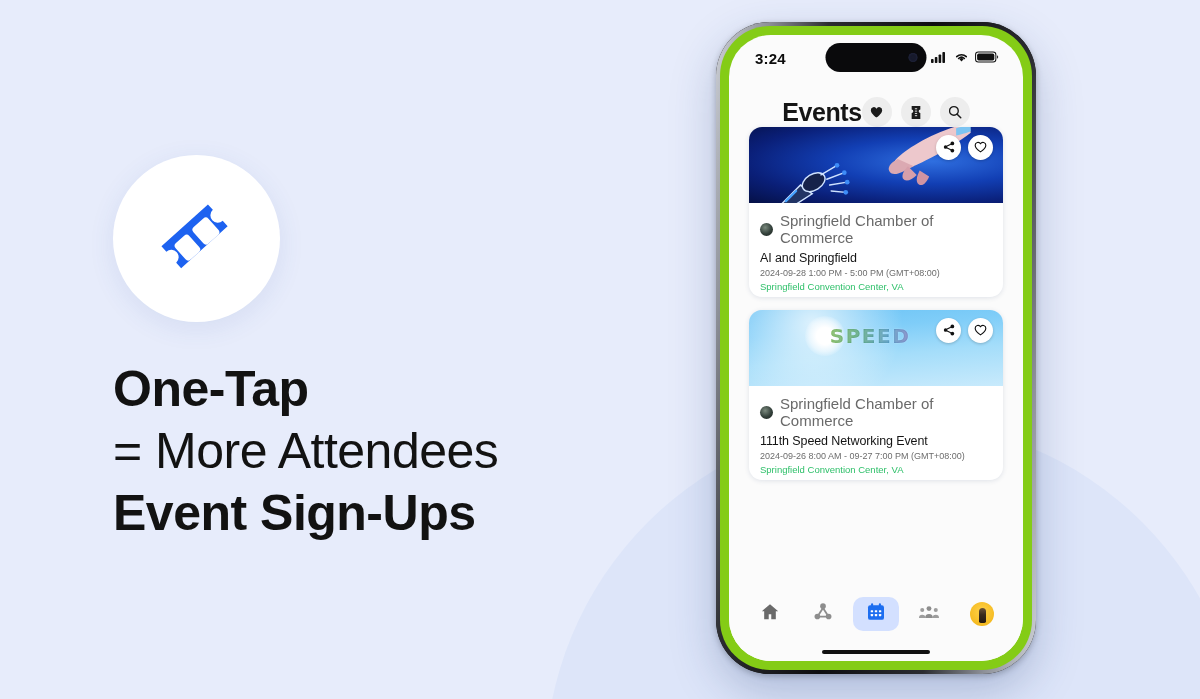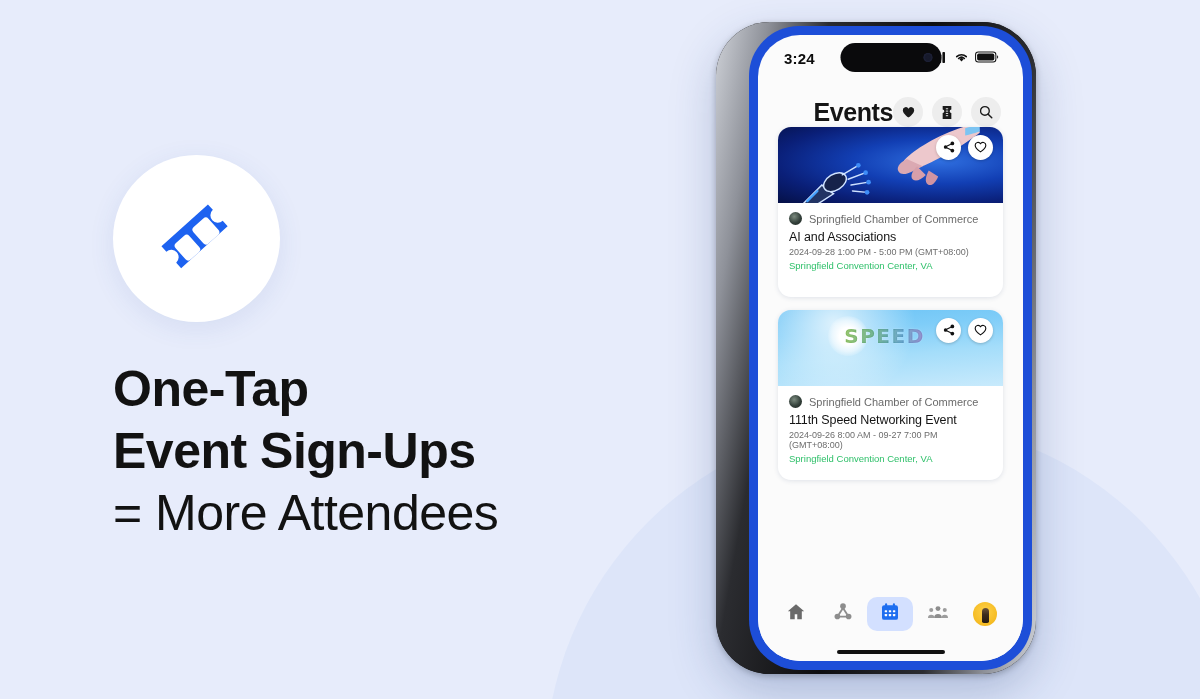--- a/index.html
+++ b/index.html
@@ -65,23 +65,22 @@
   }
   .phone-band {
     position:absolute; inset:0;
     border-radius:54px;
     background:linear-gradient(100deg,#cfd2d8 0%,#8e9199 12%,#2b2c30 26%,#0d0d0f 50%,#2b2c30 74%,#8e9199 88%,#cfd2d8 100%);
   }
   .phone-body {
     position:absolute;
     left:4px; top:4px; right:4px; bottom:4px;
     border-radius:50px;
-    background:#1d4ed8;
+    background:#84cc16;
     padding:9px;
-    margin-left:29px;
   }
   .screen {
     position:relative;
     width:100%; height:100%;
     border-radius:42px;
     background:#fbfbfb;
     overflow:hidden;
   }
 
   
@@ -108,21 +107,21 @@
     padding-right:9px;
   }
   .island-cam {
     width:9px; height:9px; border-radius:50%;
     background:#171a2c;
     box-shadow:inset 0 0 2px #2b3050;
   }
 
   
   .app-header {
-    display:flex; align-items:center; justify-content:flex-end;
+    display:flex; align-items:center; justify-content:center;
     padding:16px 22px 0 22px;
   }
   .app-title {
     font-size:25px; font-weight:bold; color:#151515;
     letter-spacing:-0.4px;
   }
   .header-actions { display:flex; align-items:center; gap:9px; }
   .round-btn {
     width:30px; height:30px; border-radius:50%;
     background:#ededed;
@@ -209,21 +208,21 @@
     background:radial-gradient(circle at 25% 18%, rgba(255,255,255,.75) 0%, rgba(255,255,255,0) 45%);
   }
 
   .card-body { padding:9px 11px 0 11px; height:94px; }
   .org-row { display:flex; align-items:center; gap:7px; margin-bottom:5px; }
   .org-logo {
     width:13px; height:13px; border-radius:50%;
     background:radial-gradient(circle at 40% 35%, #7b8a7e 0%, #33403a 55%, #1a211d 100%);
     flex:none;
   }
-  .org-name { font-size:11px; color:#6a6a6a;text-align:right; }
+  .org-name { font-size:15px; color:#6a6a6a; }
   .event-title {
     font-size:12.5px; color:#141414; margin-bottom:3px;
     letter-spacing:-0.1px;
   }
   .event-time { font-size:9px; color:#6d6d6d; margin-bottom:3px; }
   .event-venue { font-size:9.5px; color:#2fc06a; }
 
   
   .bottom-nav {
     position:absolute;
@@ -273,22 +272,22 @@
           <path d="M16 30 h68 a0 0 0 0 1 0 0 v8 a8 8 0 0 0 0 16 v8 a0 0 0 0 1 0 0 H16 a0 0 0 0 1 0 0 v-8 a8 8 0 0 0 0-16 v-8 a0 0 0 0 1 0 0 z" fill="#1d62f0"></path>
           <rect x="26" y="38" width="20" height="24" rx="4" fill="#ffffff"></rect>
           <rect x="52" y="38" width="22" height="24" rx="4" fill="#ffffff"></rect>
         </g>
       </svg>
     </span>
   </div>
 
   <div class="headline">
     <span class="hl-line bold">One-Tap</span>
+    <span class="hl-line light">= More Attendees</span>
     <span class="hl-line bold">Event Sign-Ups</span>
-    <span class="hl-line light">= More Attendees</span>
   </div>
 
 </div>
 
 <div class="phone">
   <div class="phone-band"></div>
   <div class="phone-body">
     <div class="screen">
 
       <div class="statusbar">
@@ -408,21 +407,21 @@
                   </svg>
                 </span>
               </div>
             </div>
           </div>
           <div class="card-body">
             <div class="org-row">
               <span class="org-logo"></span>
               <span class="org-name">Springfield Chamber of Commerce</span>
             </div>
-            <div class="event-title">AI and Associations</div>
+            <div class="event-title">AI and Springfield</div>
             <div class="event-time">2024-09-28 1:00 PM - 5:00 PM (GMT+08:00)</div>
             <div class="event-venue">Springfield Convention Center, VA</div>
           </div>
         </div>
 
         <div class="event-card">
           <div class="card-media media-speed">
             <div class="haze"></div>
             <div class="sun"></div>
             <div class="speed-text">

